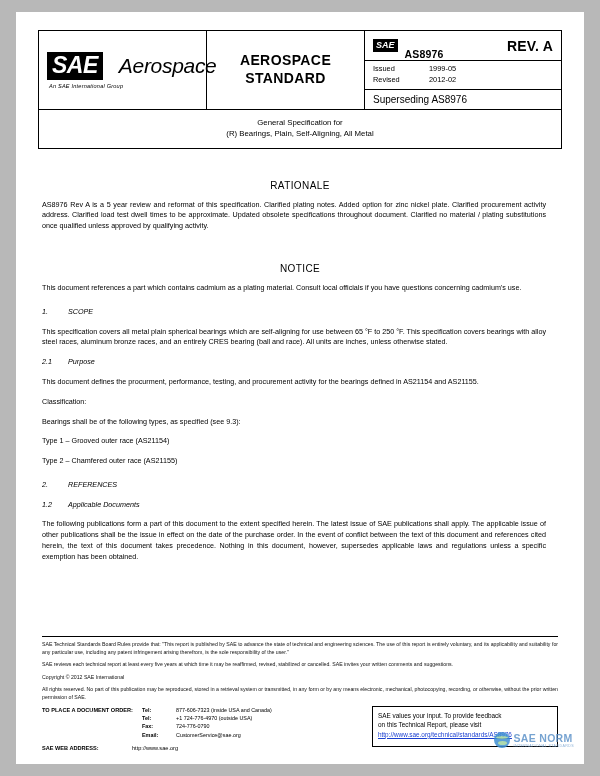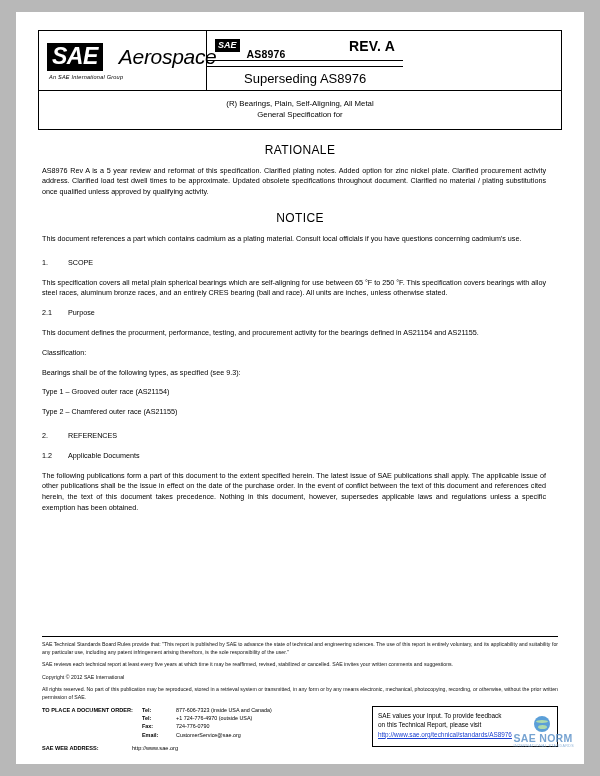--- a/index.html
+++ b/index.html
@@ -125,54 +125,54 @@
     padding: 2px 8px 3px 8px;
   }
   .date-row {
     display: flex;
     font-size: 7.4px;
     line-height: 1.55;
   }
   .date-lbl { width: 56px; }
   .hdr-super {
     padding: 4px 8px 4px 8px;
-    font-size: 13px;
+    font-size: 10px;
     flex: 1;
-    margin-left: 29px;
   }
   .hdr-subtitle {
     border: 1.6px solid #000;
     border-top: none;
     text-align: center;
     padding: 7px 4px 8px 4px;
     font-size: 7.8px;
     line-height: 1.45;
     box-sizing: border-box;
   }
 
   
   .body {
     padding: 0 4px;
   }
   .ctr {
     text-align: center;
-    margin: 13px 0 9px 0;
-    font-size: 12px;
+    margin: 31px 0 9px 0;
+    font-size: 10px;
     letter-spacing: 0.4px;
   }
   p.just {
     text-align: justify;
     margin: 0 12px 9px 0;
     line-height: 1.5;
     font-size: 7.2px;
   }
   .sec {
     margin: 0 0 9px 0;
     font-size: 7.2px;
     line-height: 1.5;
+    font-style: italic;
   }
   .sec .num { display: inline-block; width: 26px; }
   .indent1 { margin-left: 26px; }
   .gap { height: 4px; }
 
   
   .footer {
     position: absolute;
     left: 26px;
     right: 26px;
@@ -229,21 +229,20 @@
     color: #1a3fd0;
     text-decoration: underline;
   }
   .watermark {
     position: absolute;
     right: 10px;
     bottom: 16px;
     display: flex;
     align-items: center;
     opacity: 0.85;
-    flex-direction: column;
   }
   .wm-globe {
     width: 16px; height: 16px;
     border-radius: 50%;
     background: #3f8fd2;
     margin-right: 4px;
     position: relative;
     overflow: hidden;
   }
   .wm-globe::before {
@@ -282,36 +281,45 @@
   <div class="hdr">
 
     <div class="hdr-logo">
       <div class="sae-line">
         <span class="sae-badge">SAE</span>
         <span class="aero-word">Aerospace</span>
       </div>
       <div class="sae-sub">An SAE International Group</div>
     </div>
 
+    <div class="hdr-title">AEROSPACE STANDARD</div>
 
     <div class="hdr-right">
       <div class="hdr-docline">
         <span class="sae-mini">SAE</span>
         <span class="doc-no">AS8976</span>
         <span class="doc-rev">REV. A</span>
       </div>
       <div class="hdr-dates">
+        <div class="date-row">
+          <span class="date-lbl">Issued</span>
+          <span>1999-05</span>
+        </div>
+        <div class="date-row">
+          <span class="date-lbl">Revised</span>
+          <span>2012-02</span>
+        </div>
       </div>
       <div class="hdr-super">Superseding AS8976</div>
     </div>
   </div>
 
   <div class="hdr-subtitle">
+    <div>General Specification for</div>
     <div>(R) Bearings, Plain, Self-Aligning, All Metal</div>
-    <div>General Specification for</div>
   </div>
 
   <div class="body">
 
     <div class="ctr">RATIONALE</div>
     <p class="just">AS8976 Rev A is a 5 year review and reformat of this specification.  Clarified plating notes.  Added option for zinc nickel plate.   Clarified procurement activity address.  Clarified load test dwell times to be approximate.   Updated obsolete specifications throughout document.  Clarified no material / plating substitutions once qualified unless approved by qualifying activity.</p>
 
     <div class="ctr">NOTICE</div>
     <p class="just">This document references a part which contains cadmium as a plating material. Consult local officials if you have questions concerning cadmium's use.</p>
 

